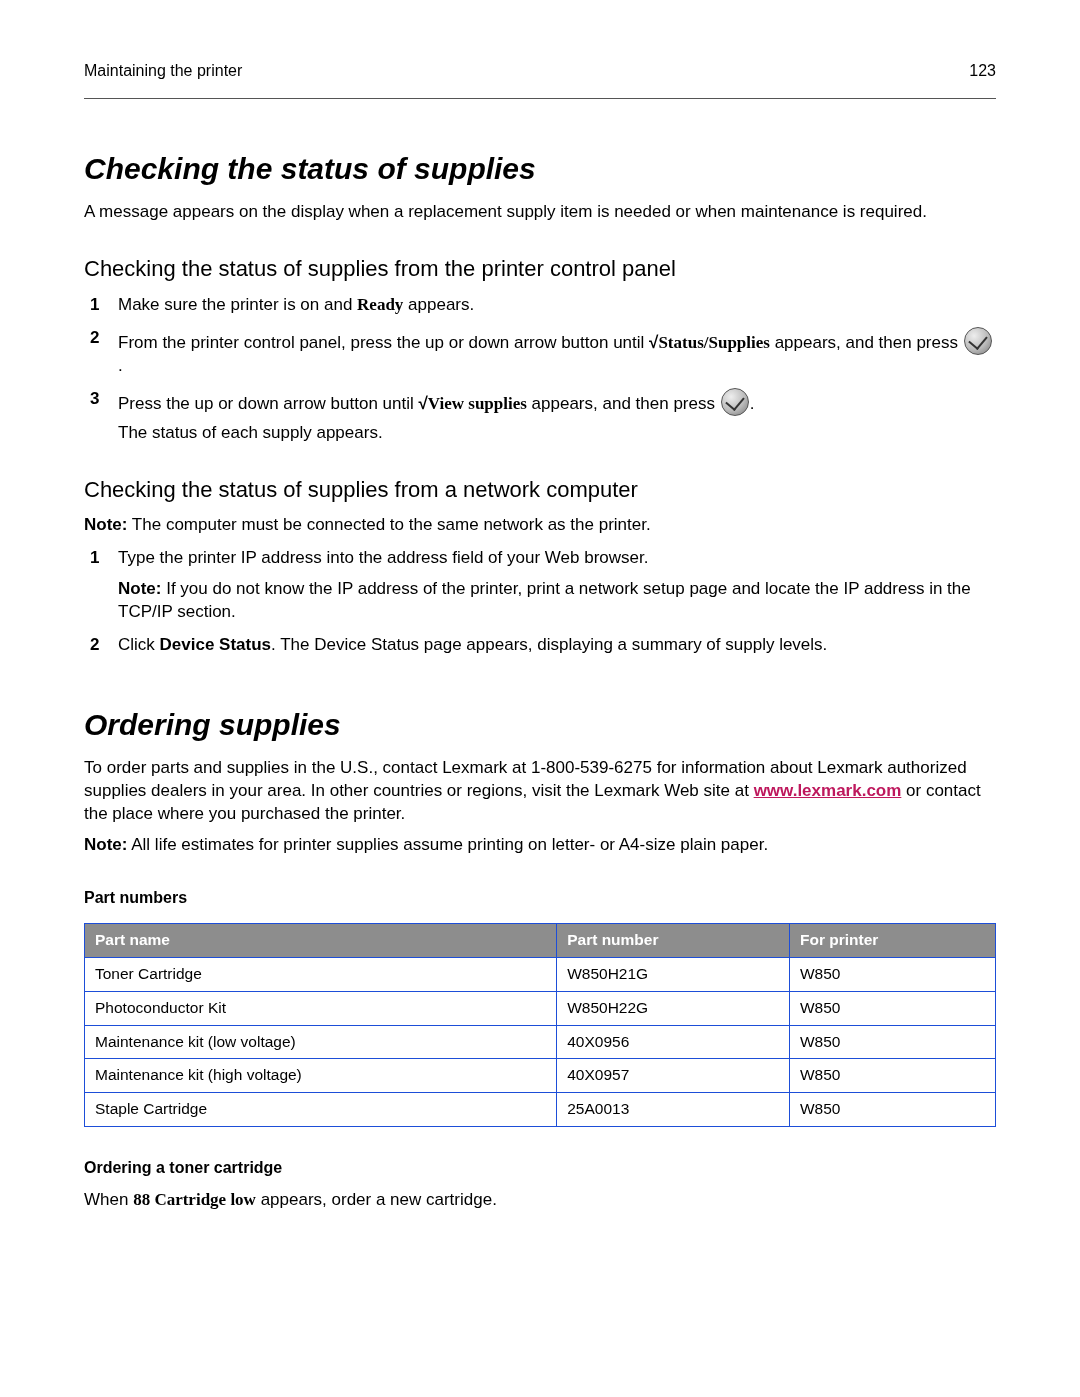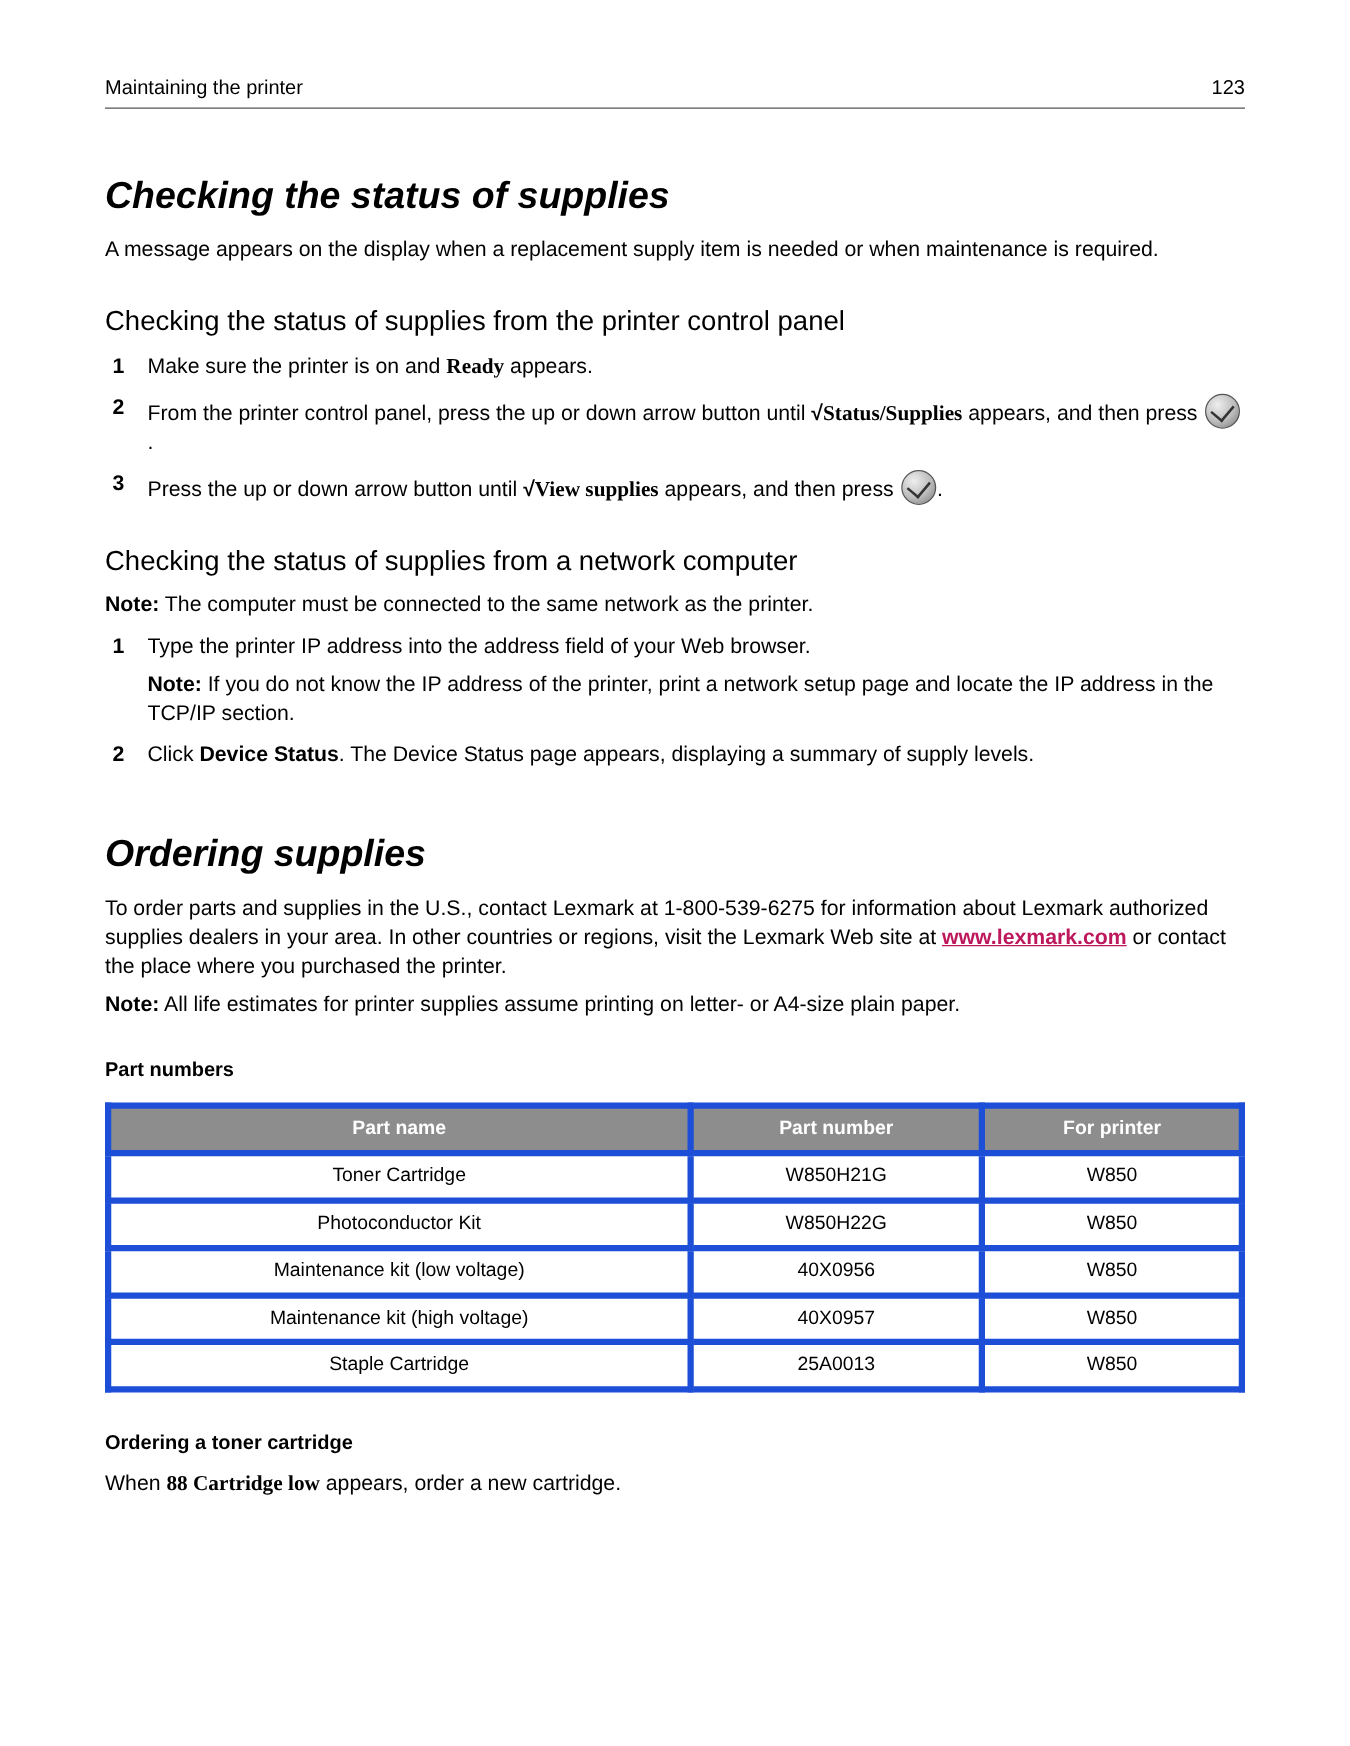--- a/index.html
+++ b/index.html
@@ -10,21 +10,21 @@
     padding: 60px 84px 40px 84px;
     font-size: 17px;
     line-height: 1.35;
     width: 1080px;
     box-sizing: border-box;
   }
   .header {
     display: flex;
     justify-content: space-between;
     border-bottom: 1px solid #555;
-    padding-bottom: 4px;
+    padding-bottom: 16px;
     margin-bottom: 50px;
     font-size: 16px;
   }
   h1 {
     font-size: 30px;
     font-weight: 700;
     margin: 0 0 12px 0;
     font-style: italic;
   }
   h2 {
@@ -77,23 +77,23 @@
   }
   .check-mark { font-weight: 700; }
   .note-p { margin: 8px 0 8px 34px; }
   a.link { color: #be185d; font-weight: 700; text-decoration: underline; }
   table {
     border-collapse: collapse;
     width: 100%;
     margin: 14px 0 10px 0;
   }
   th, td {
-    text-align: center;
+    text-align: left;
     padding: 6px 10px;
-    border: 5px solid #1d4ed8;
+    border: 1px solid #1d4ed8;
     font-size: 15.5px;
   }
   th {
     background: #8d8d8d;
     color: #fff;
     font-weight: 700;
   }
   .sec-gap { margin-top: 48px; }
 </style>
 </head>
@@ -110,20 +110,21 @@
 <h2>Checking the status of supplies from the printer control panel</h2>
 <div class="ol">
   <div class="li">
     <span>Make sure the printer is on and </span><span class="mono">Ready</span><span> appears.</span>
   </div>
   <div class="li">
     <span>From the printer control panel, press the up or down arrow button until </span><span class="check-mark">√</span><span class="mono">Status/Supplies</span><span> appears, and then press </span><span class="check-btn"></span><span>.</span>
   </div>
   <div class="li">
     <span>Press the up or down arrow button until </span><span class="check-mark">√</span><span class="mono">View supplies</span><span> appears, and then press </span><span class="check-btn"></span><span>.</span>
+    <div style="margin-top:6px;">The status of each supply appears.</div>
   </div>
 </div>
 
 <h2>Checking the status of supplies from a network computer</h2>
 <p><b>Note:</b><span> The computer must be connected to the same network as the printer.</span></p>
 <div class="ol">
   <div class="li">
     <span>Type the printer IP address into the address field of your Web browser.</span>
     <p class="note-p" style="margin-left:0;"><b>Note:</b><span> If you do not know the IP address of the printer, print a network setup page and locate the IP address in the TCP/IP section.</span></p>
   </div>

